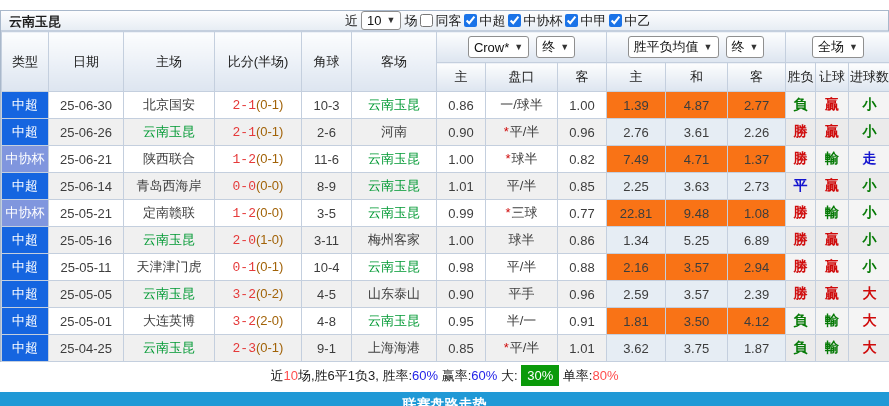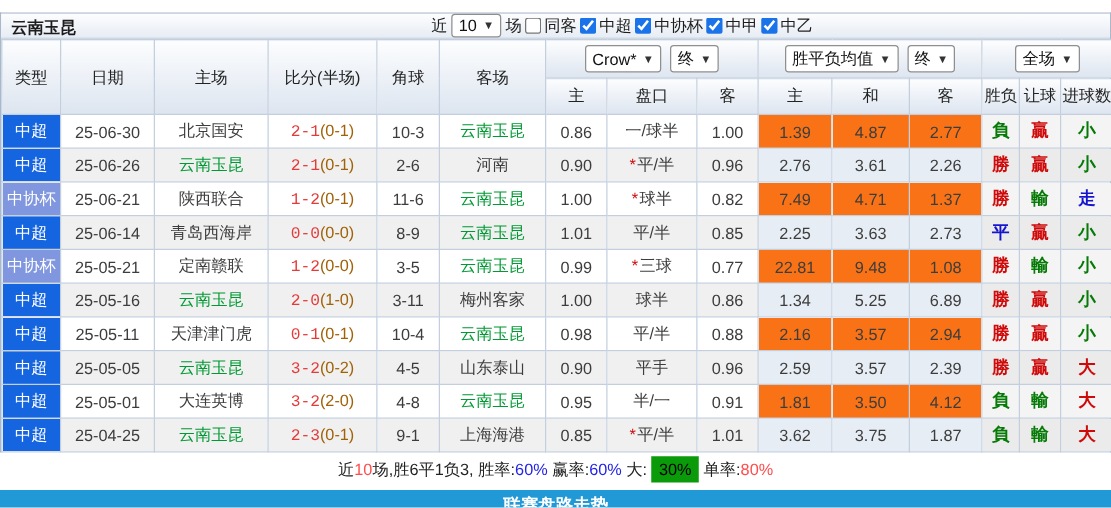--- a/index.html
+++ b/index.html
@@ -49,21 +49,21 @@
   .rc { font-weight:bold; font-size:14px; }
   .rc-red { color:var(--result-red); }
   .rc-green { color:var(--result-green); }
   .rc-blue { color:var(--result-blue); }
 
   
   .summary { height:28px; line-height:28px; text-align:center; font-size:13px; white-space:pre; }
   .seg-dark { color:#222; }
   .seg-red { color:var(--summary-red); }
   .seg-blue { color:var(--summary-blue); }
-  .seg-chip { background:var(--chip-green); color:#000000; padding:3px 6px; }
+  .seg-chip { background:var(--chip-green); color:#ffffff; padding:3px 6px; }
   .footer-bar { margin-top:2px; height:25px; line-height:25px; background:var(--footer-bar);
                 color:#fff; font-size:14px; font-weight:bold; text-align:center; cursor:pointer; }
 </style>
 </head>
 <body>
 
 <div class="top-gap"></div>
 
 <div class="panel">
 

